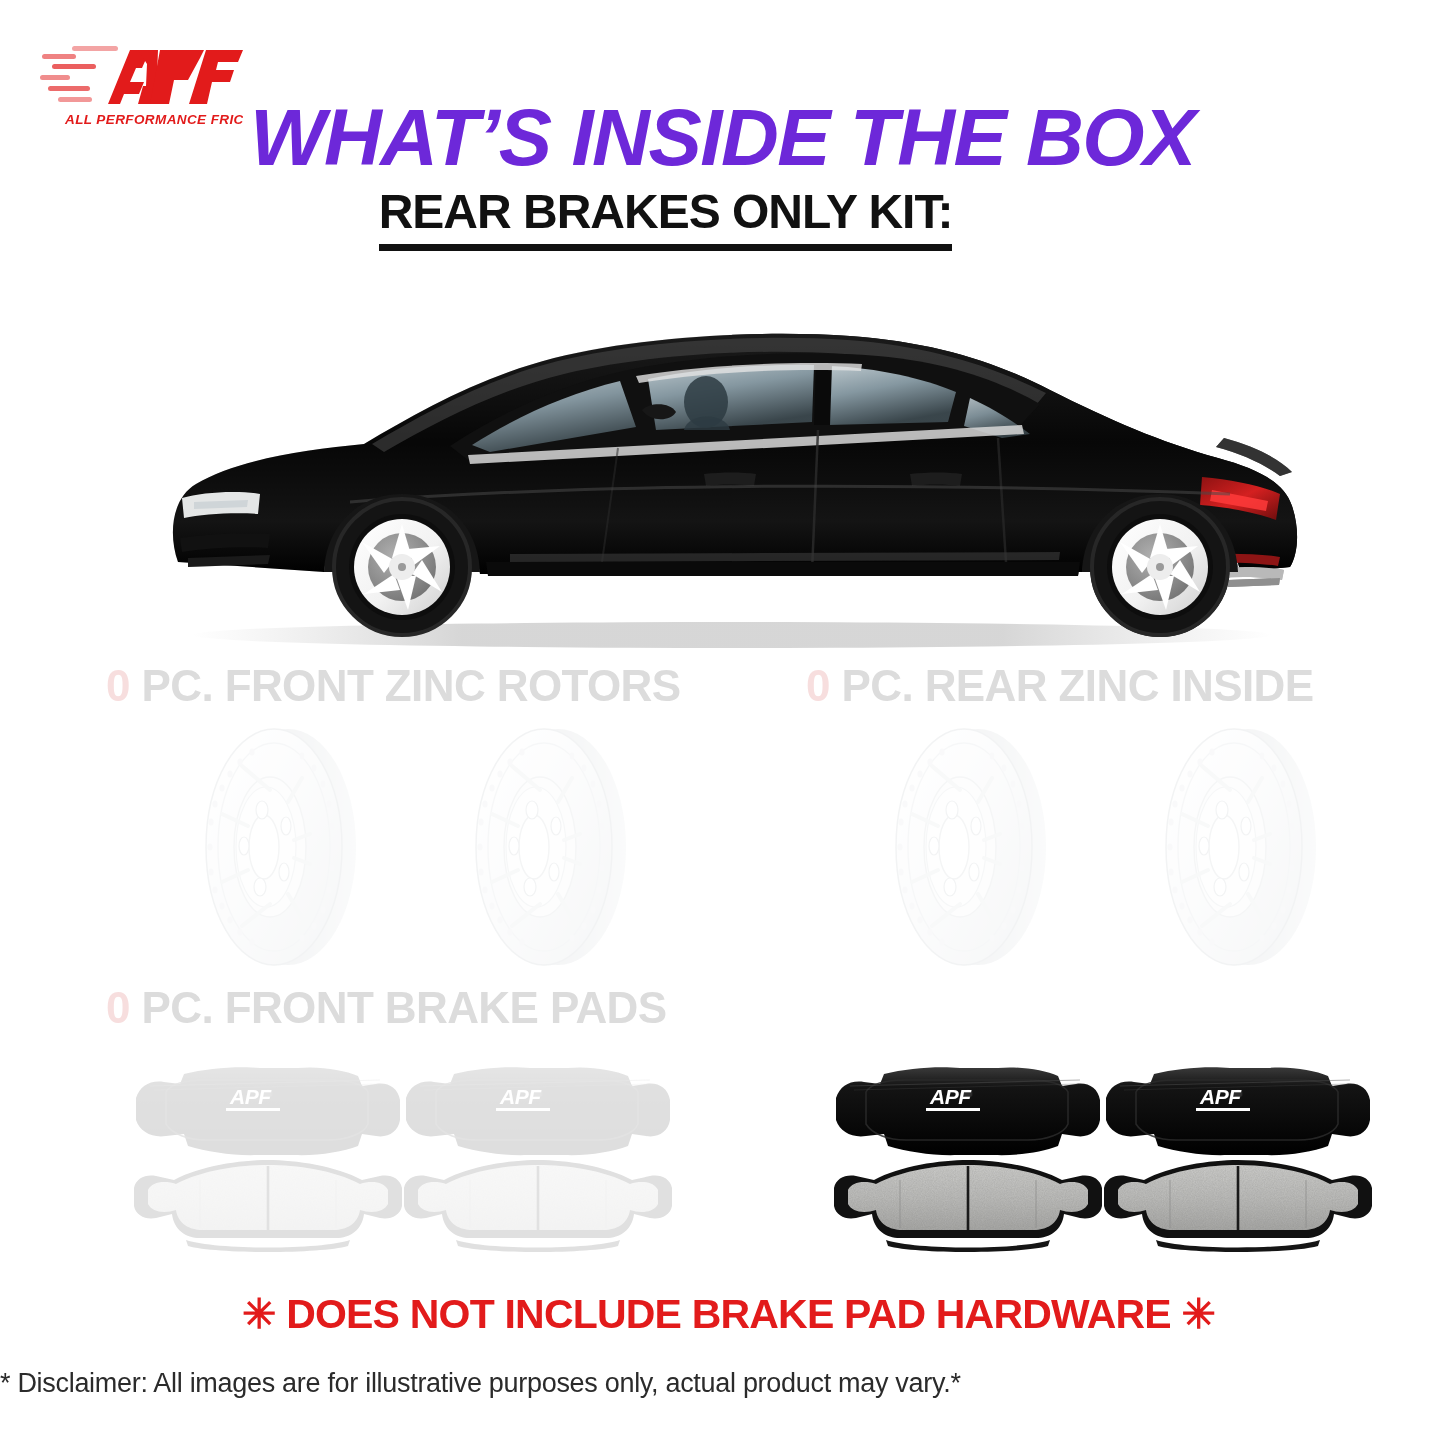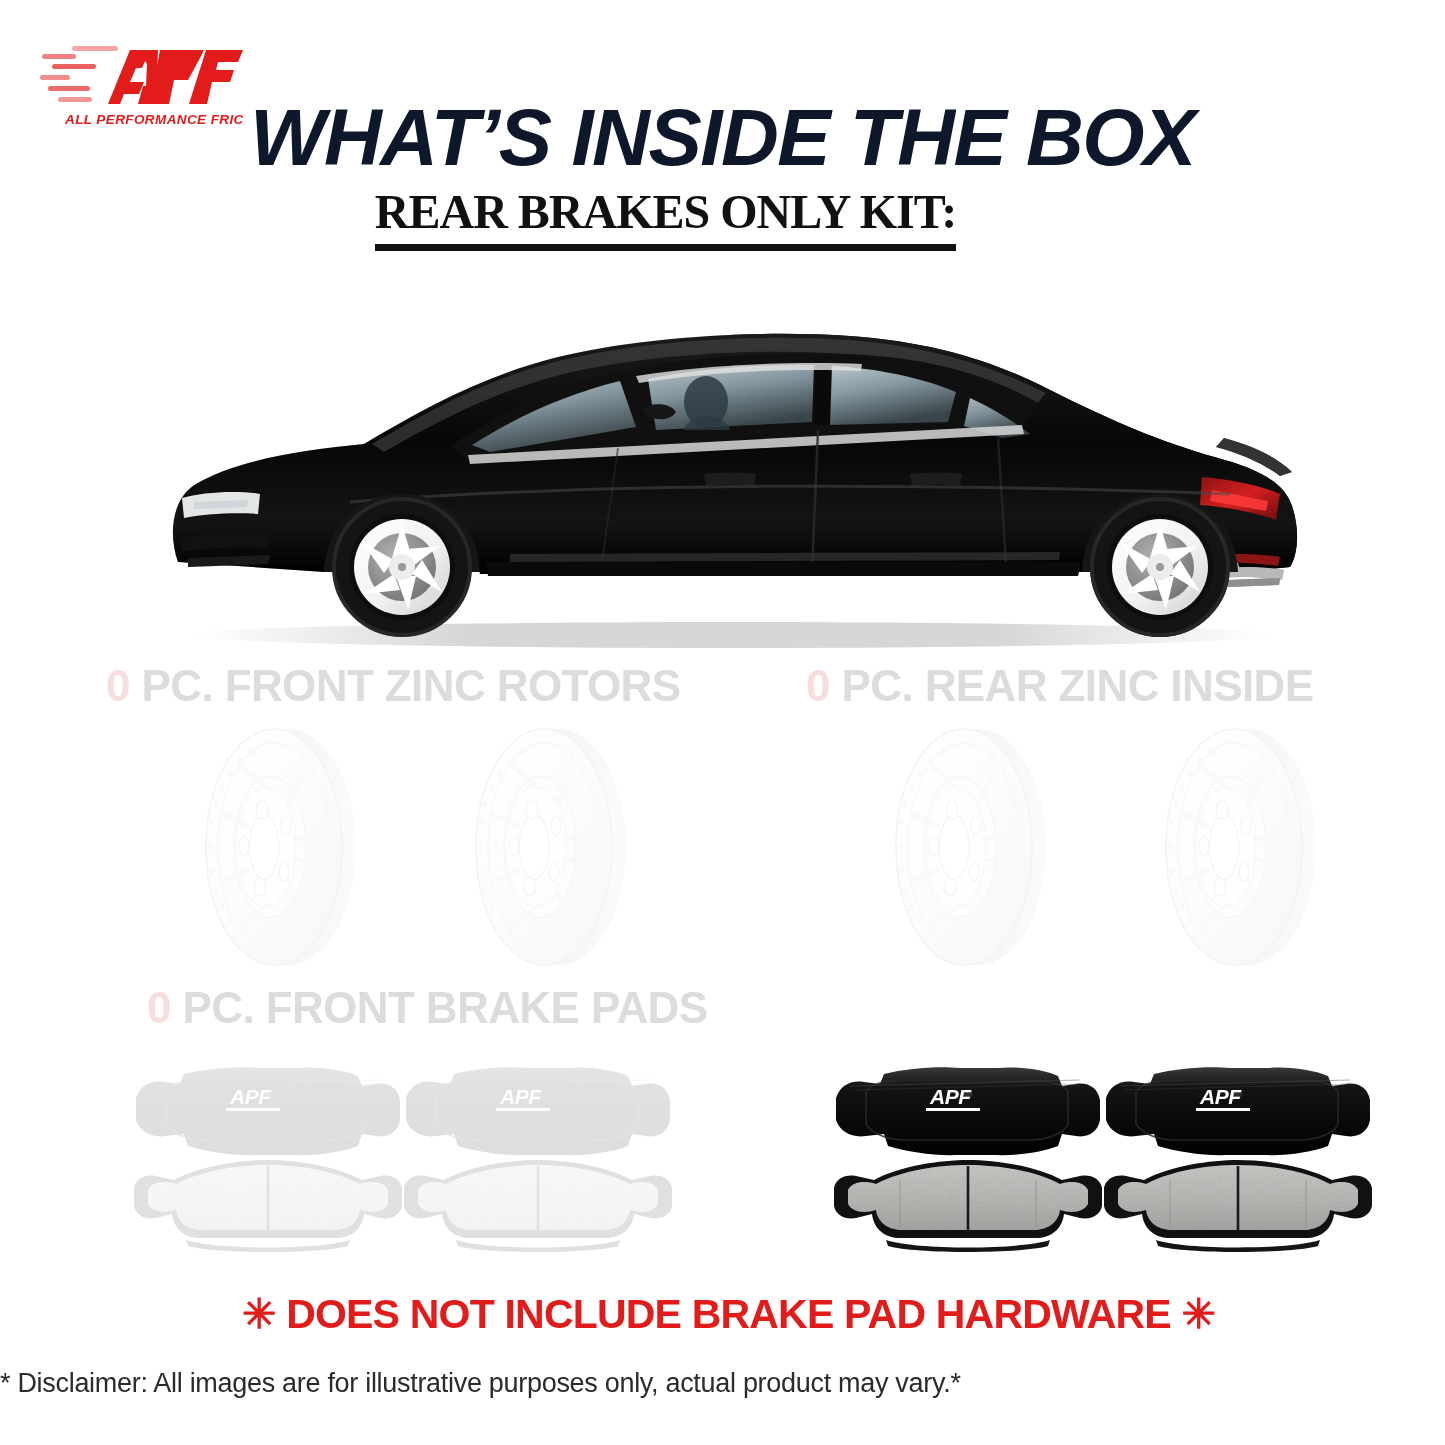--- a/index.html
+++ b/index.html
@@ -14,26 +14,26 @@
   
   .logo { position: absolute; left: 38px; top: 38px; width: 205px; height: 92px; }
   .logo svg { display:block; width:100%; height:100%; }
 
   
   .title-main {
     position: absolute; left: 0; top: 98px; width: 1445px;
     text-align: center;
     font-size: 80px; font-weight: 700; font-style: italic;
     letter-spacing: -1.5px;
-    color: #0f172a;
+    color: #6d28d9;
     line-height: 1.0;
     white-space: nowrap;
   }
   .subtitle-wrap {
-    position: absolute; left: 0; top: 186px; width: 1331px; text-align: center; font-family: Liberation Serif, serif;
+    position: absolute; left: 0; top: 186px; width: 1331px; text-align: center;
   }
   .title-sub {
     display: inline-block;
     font-size: 48px; font-weight: 700; color: #111;
     letter-spacing: -1.0px; line-height: 1.08;
     white-space: nowrap;
   }
   .subtitle-rule {
     display:block; height: 7px; background:#111; margin-top: 6px; width:100%;
   }
@@ -49,21 +49,21 @@
     white-space: nowrap; line-height: 1;
   }
   .sec-label .num { font-weight: 700; }
   .lbl-faded { color: #DCDCDC; }
   .lbl-faded .num { color: #F7DEDE; }
   .lbl-active { color: #111111; }
   .lbl-active .num { color: #E21B1B; }
 
   #label-front-rotors { left: 106px; top: 664px; }
   #label-rear-rotors  { left: 806px; top: 664px; }
-  #label-front-pads   { left: 106px; top: 986px; margin-left: 41px; }
+  #label-front-pads   { left: 106px; top: 986px; }
   #label-rear-pads    { left: 806px; top: 986px; }
 
   
   .rotor-group { position:absolute; width: 560px; height: 250px; }
   #rotors-front { left: 140px; top: 722px; }
   #rotors-rear  { left: 840px; top: 722px; }
   .rotor-group svg { display:block; width:100%; height:100%; }
 
   
   .pad-group { position:absolute; width: 560px; height: 220px; }

